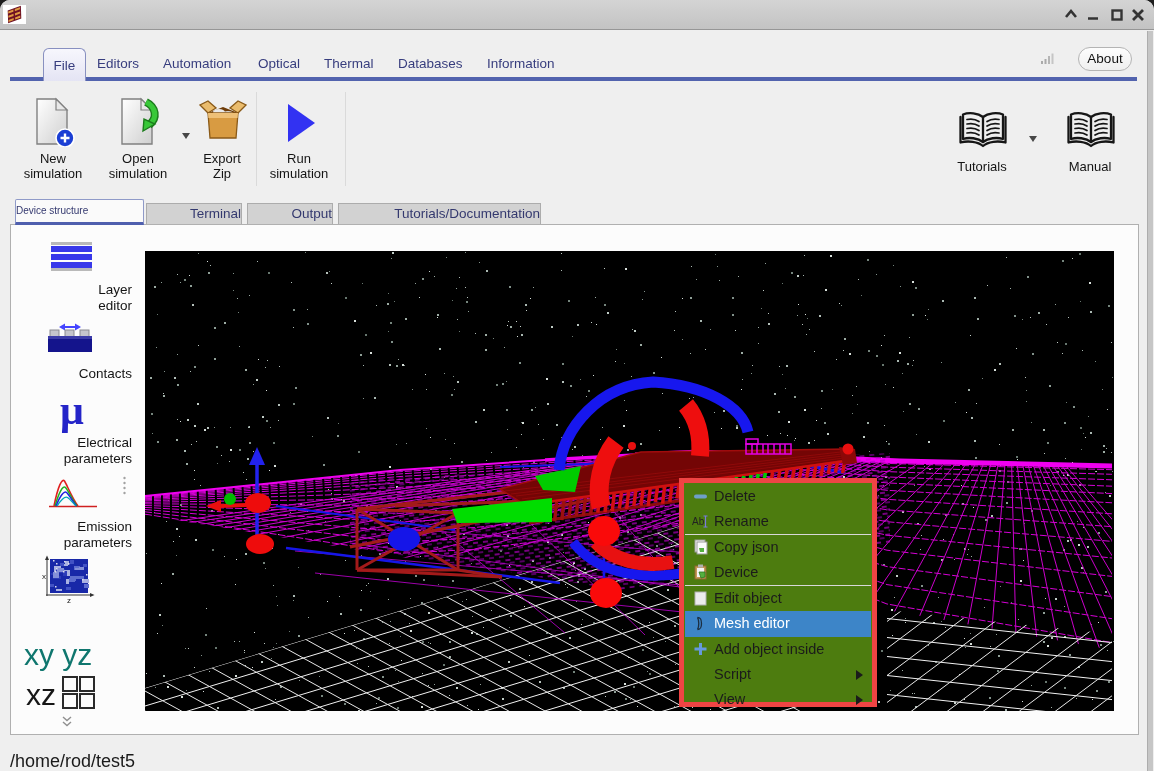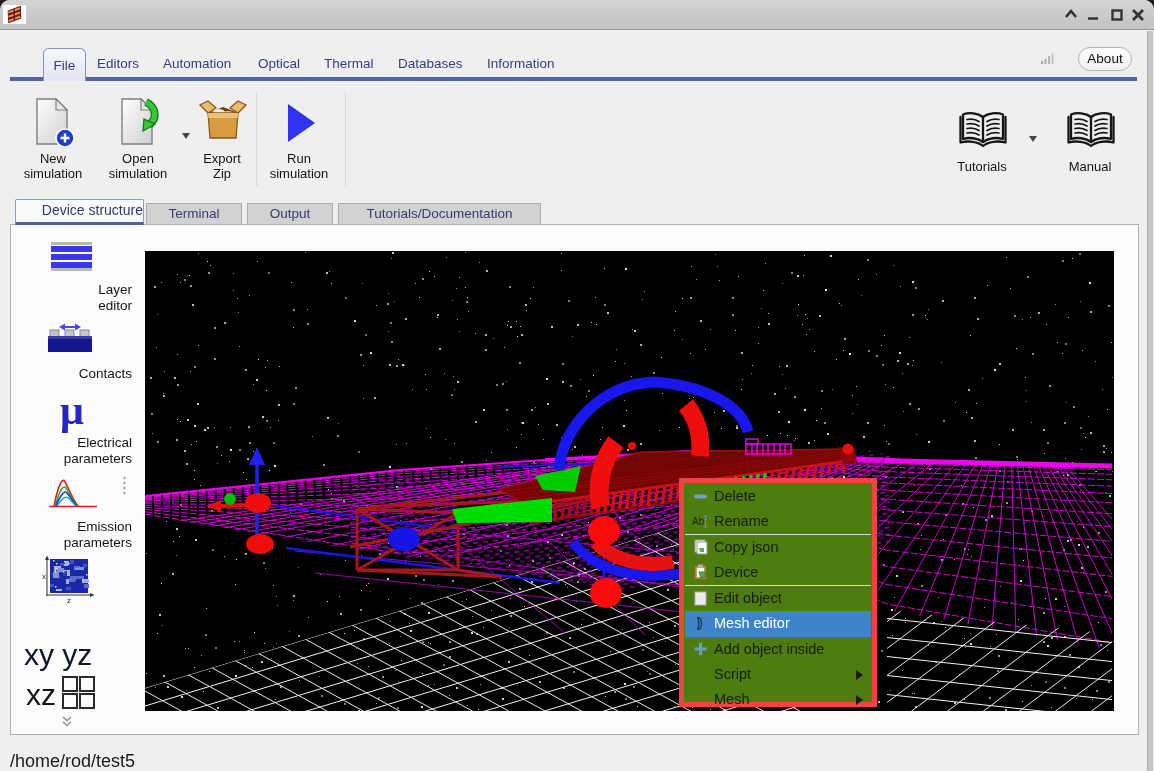--- a/index.html
+++ b/index.html
@@ -7,22 +7,22 @@
 #title{position:absolute;left:0;right:68px;top:7px;text-align:center;font-size:13.5px;font-weight:bold;color:#1a1a1a}
 .abs{position:absolute}
 #rstrip{position:absolute;right:1px;top:31px;bottom:0;width:6px;background:#c6c6c6;border-left:1px solid #adadad}
 #menubar .mi{position:absolute;top:56px;font-size:13.5px;color:#373d7e}
 #filetab{position:absolute;left:43px;top:48px;width:43px;height:33px;background:linear-gradient(#f7f7fd,#e4e4f4);border:1px solid #8890c0;border-bottom:none;border-radius:6px 6px 0 0;color:#373d7e;font-size:13.5px;text-align:center;line-height:33px;z-index:3}
 #bluebar{position:absolute;left:10px;top:77px;width:1127px;height:4px;background:#5263ae;z-index:2}
 #about{position:absolute;left:1078px;top:47px;width:54px;height:24px;background:linear-gradient(#fdfdfd,#efefef);border:1px solid #b4b4b4;border-radius:12px;font-size:13.5px;color:#111;text-align:center;line-height:22px}
 .rbtn{position:absolute;text-align:center;width:90px;font-size:13px;color:#141414;line-height:15px}
 .sep{position:absolute;top:92px;width:1px;height:94px;background:#dadada}
 .caret{position:absolute;width:0;height:0;border-left:4.5px solid transparent;border-right:4.5px solid transparent;border-top:6px solid #474747}
-.dtab{position:absolute;top:203px;height:22px;background:#d2d2d2;border:1px solid #acacac;color:#34396f;font-size:13.5px;text-align:center;line-height:20px}
-#dtab1{position:absolute;left:15px;top:199px;width:129px;height:26px;background:#fafafa;border:1px solid #8f9ac8;border-bottom:3px solid #4f5fae;color:#34396f;font-size:14px;text-align:right;line-height:21px;z-index:2;border-radius:2px 2px 0 0}
+.dtab{position:absolute;top:203px;height:22px;background:#d2d2d2;border:1px solid #acacac;color:#34396f;font-size:13.5px;text-align:right;line-height:20px}
+#dtab1{position:absolute;left:15px;top:199px;width:129px;height:26px;background:#fafafa;border:1px solid #8f9ac8;border-bottom:3px solid #4f5fae;color:#34396f;font-size:10px;text-align:left;line-height:21px;z-index:2;border-radius:2px 2px 0 0}
 #panel{position:absolute;left:10px;top:224px;width:1129px;height:511px;background:#fcfcfc;border:1px solid #b0b0b0}
 .sbl{position:absolute;left:12px;width:120px;text-align:right;font-size:13.5px;color:#141414;line-height:15.5px}
 #menu{position:absolute;left:679px;top:478px;width:198px;height:229px;background:#4d7c0f;border:5px solid #ef4444;z-index:10;font-size:14.5px;color:#1b1b1b}
 .mrow{position:absolute;left:1px;right:1px;height:25px;line-height:25px}
 .mrow .txt{position:absolute;left:29px;top:0}
 .mico{position:absolute;left:7px;top:4px;width:17px;height:17px}
 .msep{position:absolute;left:1px;right:1px;height:1px;background:#d8d8d8}
 .subarr{position:absolute;right:8px;top:7.5px;width:0;height:0;border-top:5px solid transparent;border-bottom:5px solid transparent;border-left:7px solid #1b1b1b}
 #status{position:absolute;left:10px;top:751px;font-size:18px;color:#1a1a1a}
 </style></head><body>
@@ -222,21 +222,21 @@
       <rect x="44" y="19" width="1.5" height="1.5" fill="#dde"></rect>
       <rect x="26" y="8" width="1.5" height="1.5" fill="#dde"></rect>
       <rect x="13" y="16" width="1.5" height="1.5" fill="#dde"></rect>
       <line x1="5" y1="3" x2="5" y2="41" stroke="#333" stroke-width="1"></line>
       <path d="M5,0.5 L3,5 L7,5 Z" fill="#333"></path>
       <line x1="4" y1="40" x2="50" y2="40" stroke="#333" stroke-width="1"></line>
       <path d="M52.5,40 L48,38 L48,42 Z" fill="#333"></path>
       <text x="0" y="24" font-size="8" fill="#222" font-family="Liberation Sans">x</text>
       <text x="25" y="48" font-size="8" fill="#222" font-family="Liberation Sans">z</text>
     </svg>
- <div class="abs" style="left:24px;top:638px;font-size:30px;color:#0f172a">xy yz</div>
+ <div class="abs" style="left:24px;top:638px;font-size:30px;color:#0f766e">xy yz</div>
  <div class="abs" style="left:26px;top:678px;font-size:30px;color:#161616">xz</div>
  <svg class="abs" style="left:62px;top:676px" width="36" height="34">
       <g fill="none" stroke="#2a2a2a" stroke-width="2">
         <rect x="1" y="1" width="14" height="14"></rect>
         <rect x="18" y="1" width="14" height="14"></rect>
         <rect x="1" y="18" width="14" height="14"></rect>
         <rect x="18" y="18" width="14" height="14"></rect>
       </g>
     </svg>
  <svg class="abs" style="left:61px;top:716px" width="12" height="12">
@@ -1551,19 +1551,19 @@
         <svg class="mico" viewBox="0 0 17 17">
           <path d="M7,2 L10,2 L10,6.5 L14.5,6.5 L14.5,9.5 L10,9.5 L10,14 L7,14 L7,9.5 L2.5,9.5 L2.5,6.5 L7,6.5 Z" fill="#6699dd"></path>
         </svg>
         <span class="txt">Add object inside</span>
       </div>
   <div class="mrow" style="top:179px">
         <span class="txt">Script</span>
         <div class="subarr"></div>
       </div>
   <div class="mrow" style="top:204px">
-        <span class="txt">Mesh</span>
+        <span class="txt">View</span>
         <div class="subarr"></div>
       </div>
  </div>
  <div id="status">/home/rod/test5</div>
  <div id="rstrip"></div>
 </div>
 
 </body></html>

